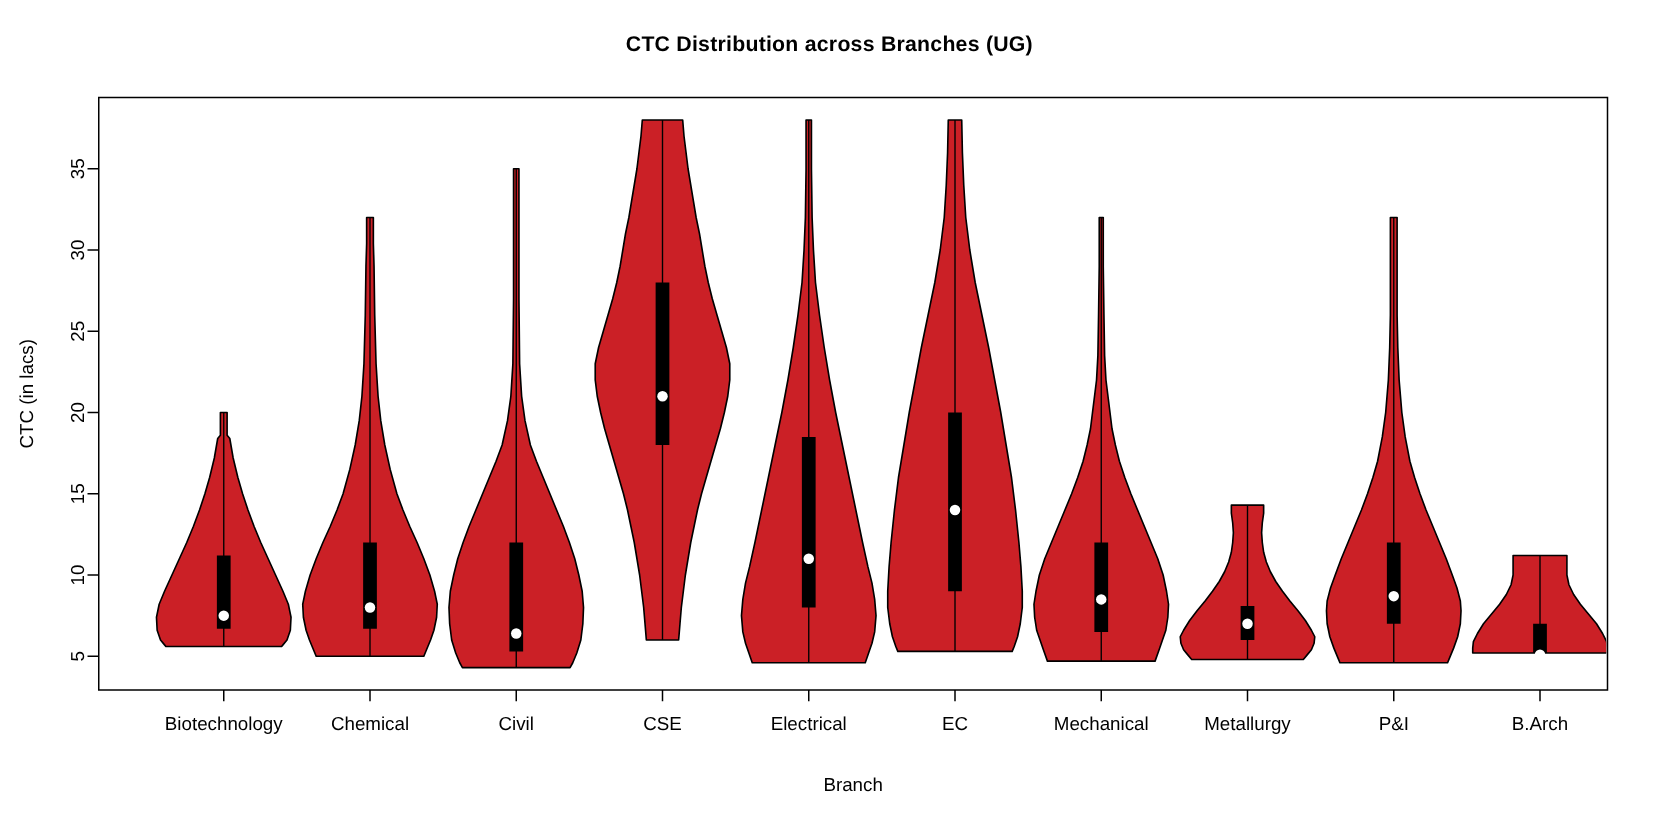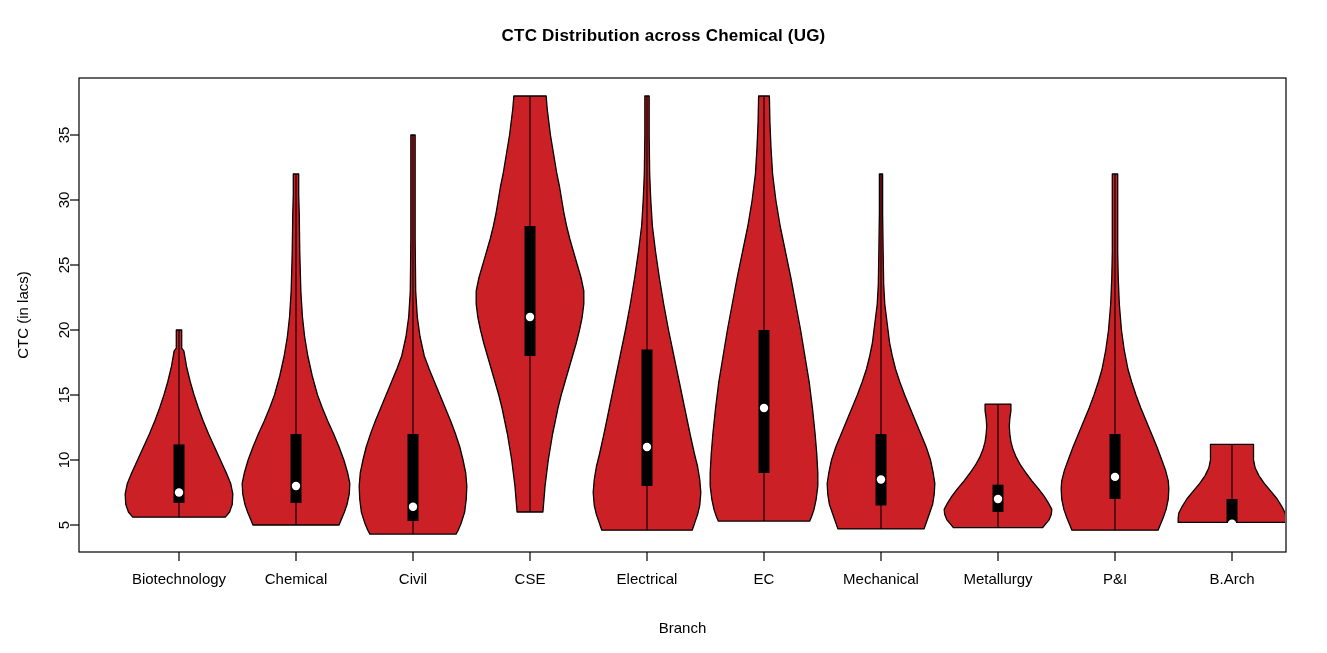--- a/index.html
+++ b/index.html
@@ -44,21 +44,21 @@
     font-family: "Liberation Sans", sans-serif;
     font-size: 15px;
     fill: #000000;
   }
 </style>
 </head>
 <body>
 
 <div id="chart-root">
 
-  <div id="chart-title">CTC Distribution across Chemical (UG)</div>
+  <div id="chart-title">CTC Distribution across Branches (UG)</div>
 
   <svg id="plot-svg" width="1327" height="653">
     <defs>
         <clipPath id="plotclip">
           <rect x="80" y="79" width="1205" height="472"></rect>
         </clipPath>
       </defs>
       <g id="violins-layer" clip-path="url(#plotclip)">
         <g>
           <polygon points="181.69,330.00 181.69,348.20 183.84,350.80 186.53,366.40 190.30,382.00 194.07,395.00 198.38,408.00 203.22,421.00 208.60,434.00 214.52,447.00 220.44,460.00 226.36,473.00 230.67,483.40 232.82,493.80 232.28,504.20 229.59,512.00 226.36,515.90 225.29,517.20 132.71,517.20 131.64,515.90 128.41,512.00 125.72,504.20 125.18,493.80 127.33,483.40 131.64,473.00 137.56,460.00 143.48,447.00 149.40,434.00 154.78,421.00 159.62,408.00 163.93,395.00 167.70,382.00 171.47,366.40 174.16,350.80 176.31,348.20 176.31,330.00" fill="#CB2026" stroke="#000000" stroke-width="1.3" stroke-linejoin="round"></polygon>

